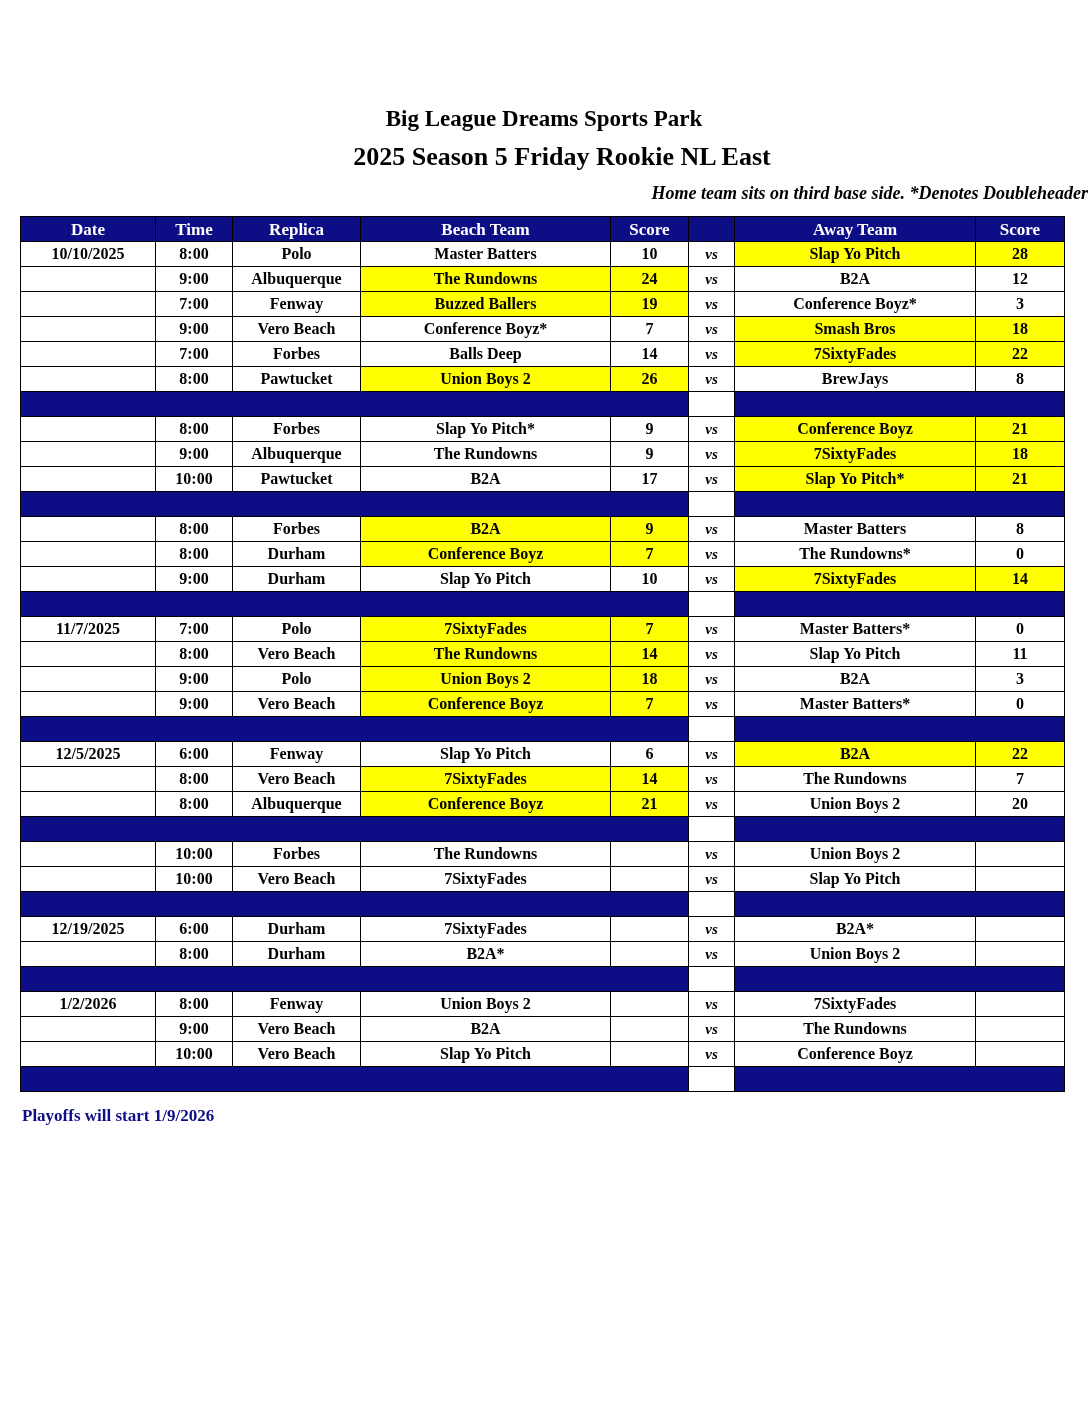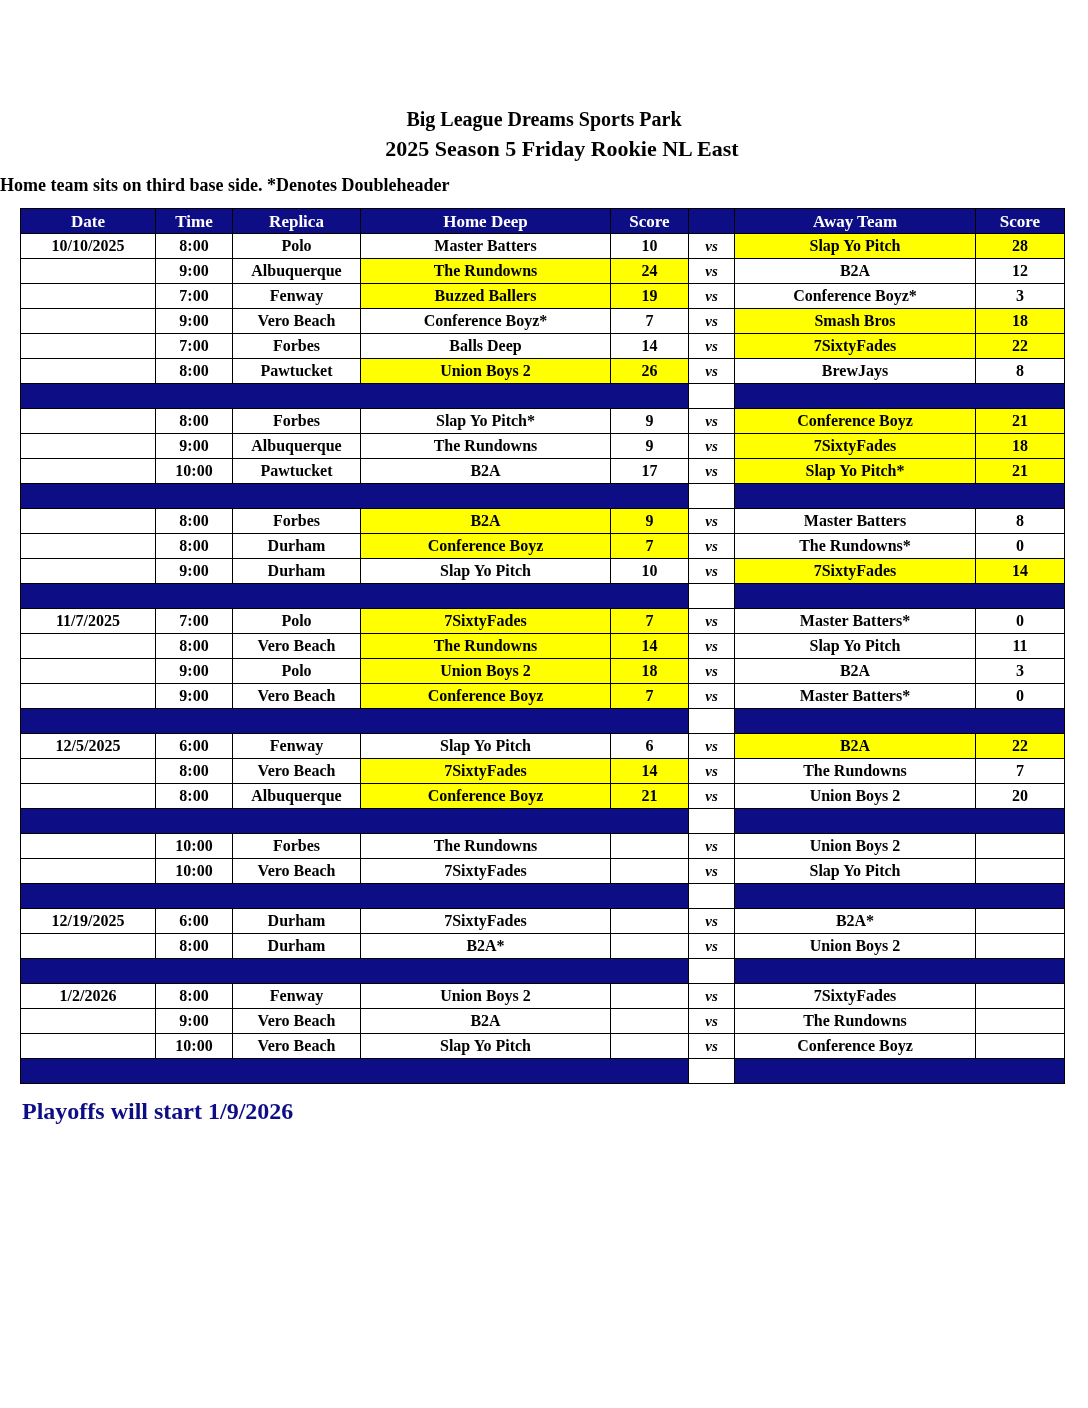--- a/index.html
+++ b/index.html
@@ -10,36 +10,39 @@
     box-sizing:border-box;
     padding-top:102px;
     font-family:"Liberation Serif", serif;
     color:#000;
     background:#fff;
     overflow:hidden;
   }
   .title{
     text-align:center;
     font-weight:bold;
-    font-size:20px;
+    font-size:23px;
     line-height:34px;
   }
   .subtitle{
     text-align:center;
     font-weight:bold;
-    font-size:22px;
+    font-size:26px;
     line-height:26px;
+    margin-top:8px;
     padding-left:36px;
   }
   .note{
-    text-align:left;
-    font-weight:bold;
+    text-align:right;
+    font-weight:bold;
+    font-style:italic;
     font-size:18px;
     line-height:20px;
     margin-top:13px;
+    padding-left:44px;
   }
   table.sched{
     border-collapse:collapse;
     table-layout:fixed;
     width:1044px;
     margin:13px 0 12px 20px;
   }
   col.c-date{width:135px;}
   col.c-time{width:77px;}
   col.c-replica{width:128px;}
@@ -78,21 +81,21 @@
     background:var(--navy,#0d0d86);
     border-left:1px solid #000;
     border-right:1px solid #000;
   }
   .sched tr.sep td.vs-gap{
     background:#ffffff;
   }
   .footer-note{
     margin:14px 0 0 22px;
     font-weight:bold;
-    font-size:24px;
+    font-size:17px;
     color:var(--navy,#0d0d86);
   }
 </style>
 </head>
 <body>
 
 <div class="page">
   <div class="title">Big League Dreams Sports Park</div>
   <div class="subtitle">2025 Season 5 Friday Rookie NL East</div>
   <div class="note">Home team sits on third base side.  *Denotes Doubleheader</div>
@@ -106,21 +109,21 @@
       <col class="c-score1">
         <col class="c-vs">
         <col class="c-away">
         <col class="c-score2">
     </colgroup>
     <thead>
       <tr>
           <th>Date</th>
           <th>Time</th>
           <th>Replica</th>
-          <th>Home Deep</th>
+          <th>Beach Team</th>
           <th>Score</th>
           <th></th>
           <th>Away Team</th>
           <th>Score</th>
         </tr>
     </thead>
     <tbody>
         <tr>
           <td>10/10/2025</td>
           <td>8:00</td>

